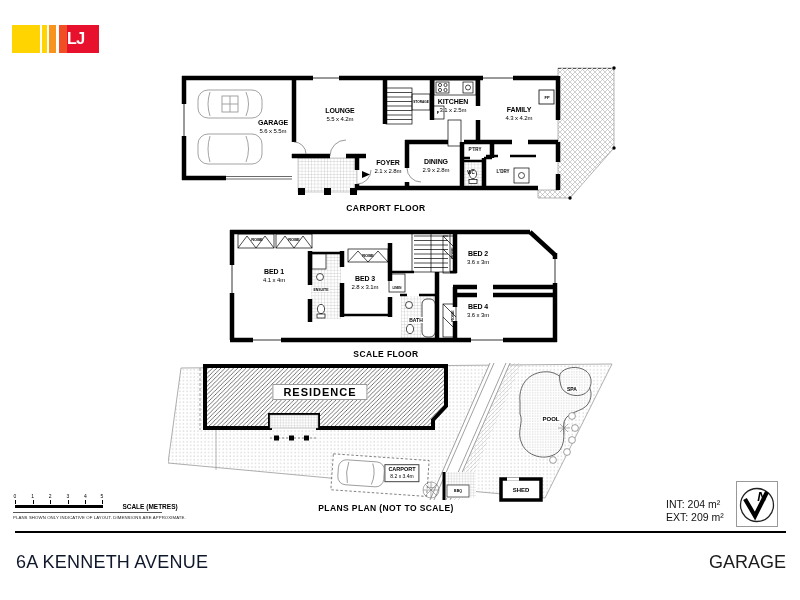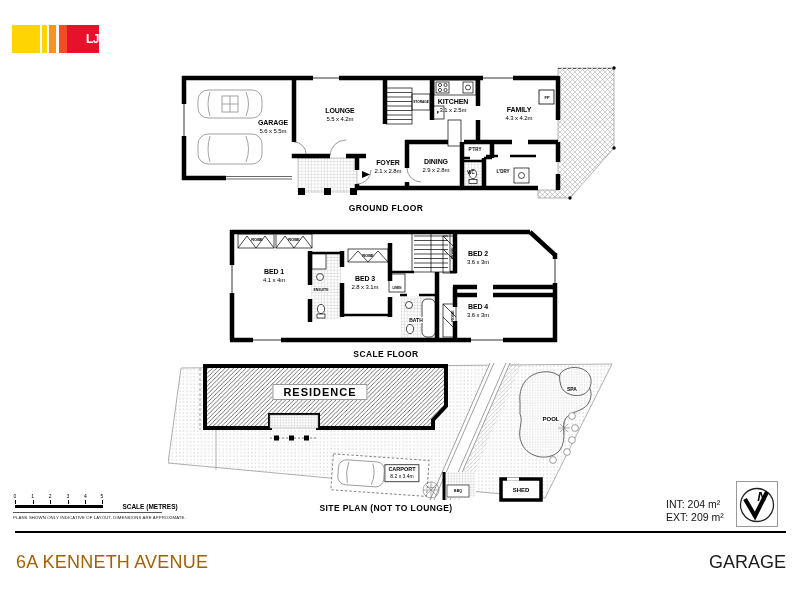--- a/index.html
+++ b/index.html
@@ -2,21 +2,21 @@
 <html><head>
 <meta charset="utf-8">
 <style>
   html,body{margin:0;padding:0;background:#fff;}
   #page{position:relative;width:800px;height:600px;background:#ffffff;overflow:hidden;
         font-family:"Liberation Sans",sans-serif;color:#000;}
   svg{position:absolute;}
   
   #logo{position:absolute;left:12px;top:25px;height:28px;display:flex;}
   #logo .blk{height:28px;}
-  #logo .txt{color:#fff;font-weight:bold;font-size:12px;line-height:28px;text-align:right;
+  #logo .txt{color:#fff;font-weight:bold;font-size:16px;line-height:28px;text-align:left;
              font-family:"Liberation Sans",sans-serif;letter-spacing:-0.5px;}
   
   .two{position:absolute;transform:translate(-50%,-50%);text-align:center;line-height:1.25;
        white-space:nowrap;letter-spacing:-0.1px;}
   .two .nm{display:block;font-weight:bold;font-size:7px;}
   .two .dm{display:block;font-size:6px;}
   
   .s{position:absolute;transform:translate(-50%,-50%);font-weight:bold;white-space:nowrap;}
   .sv{position:absolute;transform:translate(-50%,-50%) rotate(-90deg);font-weight:bold;white-space:nowrap;}
   .bg{background:#fff;padding:0 1px;}
@@ -29,21 +29,21 @@
   
   .tickline{position:absolute;width:1px;height:4px;background:#000;}
   .ticknum{position:absolute;transform:translate(-50%,0);font-size:5px;}
   #scalebar{position:absolute;left:15px;top:505px;width:88px;height:3px;background:#000;}
   #scalelabel{position:absolute;transform:translate(-50%,-50%);left:150px;top:506px;
               font-weight:bold;font-size:6.5px;white-space:nowrap;}
   #discrule{position:absolute;left:13px;top:512px;width:149px;height:1px;background:#555;}
   #disclaimer{position:absolute;left:13px;top:515px;font-size:4.3px;letter-spacing:0.1px;color:#222;white-space:nowrap;}
   .area{position:absolute;left:666px;font-size:10.5px;color:#111;white-space:nowrap;}
   #bottomrule{position:absolute;left:15px;top:531px;width:771px;height:1.5px;background:#000;}
-  #address{position:absolute;left:16px;top:552px;font-size:18px;color:#a16207;letter-spacing:0.2px;}
+  #address{position:absolute;left:16px;top:552px;font-size:18px;color:#0f172a;letter-spacing:0.2px;}
   #suburb{position:absolute;left:786px;top:552px;transform:translateX(-100%);font-size:18px;color:#1c1c1c;}
   #compassN{position:absolute;transform:translate(-50%,-50%);left:762px;top:496px;
             font-size:13px;font-weight:bold;font-style:italic;}
 </style>
 </head>
 <body>
 
 <div id="page">
 
   <div id="logo">
@@ -340,21 +340,21 @@
   <div class="two" style="left:436px;top:166px">
     <span class="nm">DINING</span>
       <span class="dm">2.9 x 2.8m</span>
   </div>
   <div class="s" style="left:475px;top:149px;font-size:4.5px">P'TRY</div>
   <div class="s" style="left:471px;top:172px;font-size:4.5px">WC</div>
   <div class="s" style="left:503px;top:171px;font-size:4.5px">L'DRY</div>
   <div class="s" style="left:547px;top:97px;font-size:4px">FP</div>
   <div class="s" style="left:438px;top:112px;font-size:4px">F</div>
   <div class="s" style="left:421px;top:102px;font-size:3.2px">STORAGE</div>
-  <div class="cap" style="left:386px;top:208px">GROUND FLOOR</div>
+  <div class="cap" style="left:386px;top:208px">CARPORT FLOOR</div>
 
   <div class="s" style="left:257px;top:239px;font-size:4px">ROBE</div>
   <div class="s" style="left:294px;top:239px;font-size:4px">ROBE</div>
   <div class="two" style="left:274px;top:276px">
     <span class="nm">BED 1</span>
       <span class="dm">4.1 x 4m</span>
   </div>
   <div class="s bg" style="left:321px;top:290px;font-size:3.5px">ENSUITE</div>
   <div class="s" style="left:368px;top:255px;font-size:4px">ROBE</div>
   <div class="two" style="left:365px;top:283px">
@@ -377,21 +377,21 @@
 
   <div class="s bg" style="left:320px;top:392px;font-size:11px;letter-spacing:1px;border:0.5px solid #999;padding:1px 10px">RESIDENCE</div>
   <div class="s bg" style="left:572px;top:389px;font-size:5px">SPA</div>
   <div class="s bg" style="left:551px;top:419px;font-size:6px">POOL</div>
   <div class="carbox" style="left:402px;top:473px">
     <span class="nm">CARPORT</span>
       <span class="dm">8.2 x 3.4m</span>
   </div>
   <div class="s" style="left:458px;top:491px;font-size:3.5px">BBQ</div>
   <div class="s" style="left:521px;top:490px;font-size:6px">SHED</div>
-  <div class="cap" style="left:386px;top:508px">SITE PLAN (NOT TO LOUNGE)</div>
+  <div class="cap" style="left:386px;top:508px">PLANS PLAN (NOT TO SCALE)</div>
 
   <div>
     <div id="scalebar"></div>
     <div class="tickline" style="left:15px;top:500px"></div>
     <div class="tickline" style="left:32.6px;top:500px"></div>
     <div class="tickline" style="left:50.2px;top:500px"></div>
     <div class="tickline" style="left:67.8px;top:500px"></div>
     <div class="tickline" style="left:85.4px;top:500px"></div>
     <div class="tickline" style="left:102px;top:500px"></div>
     <div class="ticknum" style="left:15px;top:493px">0</div>

